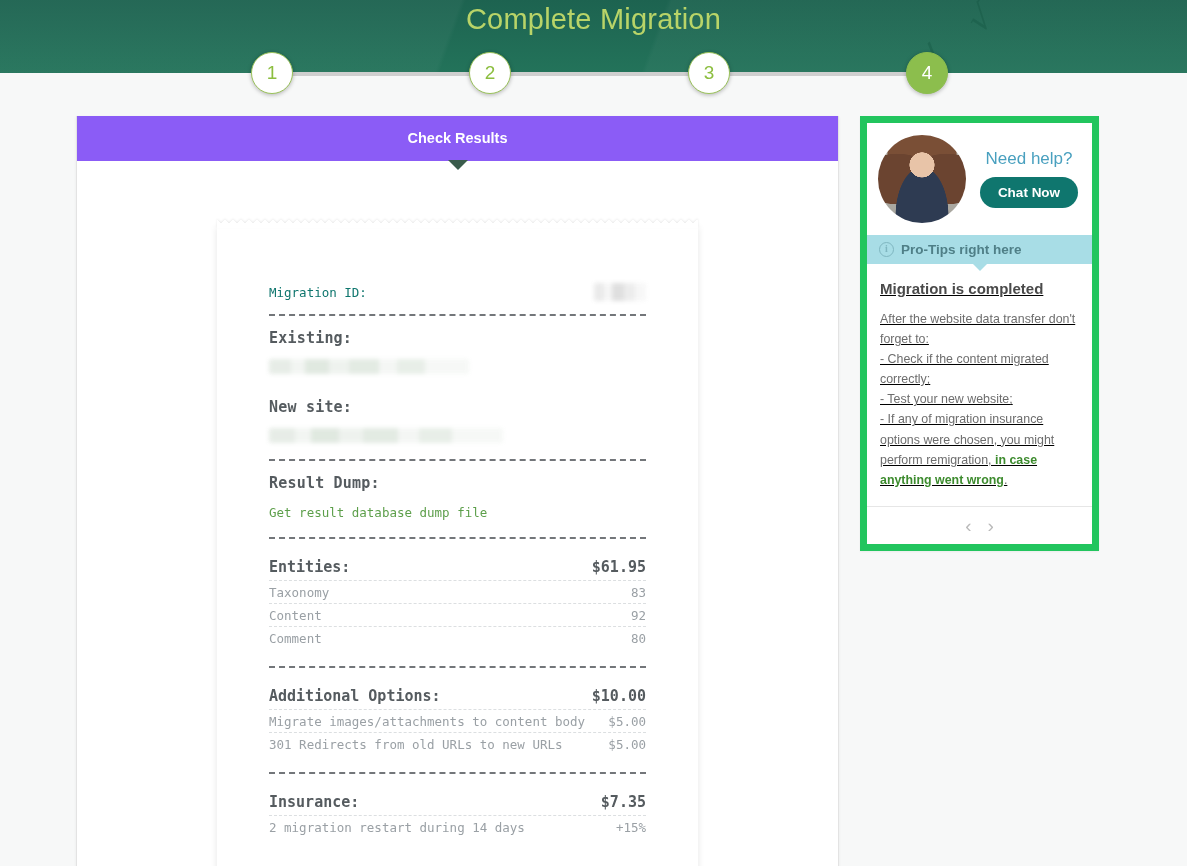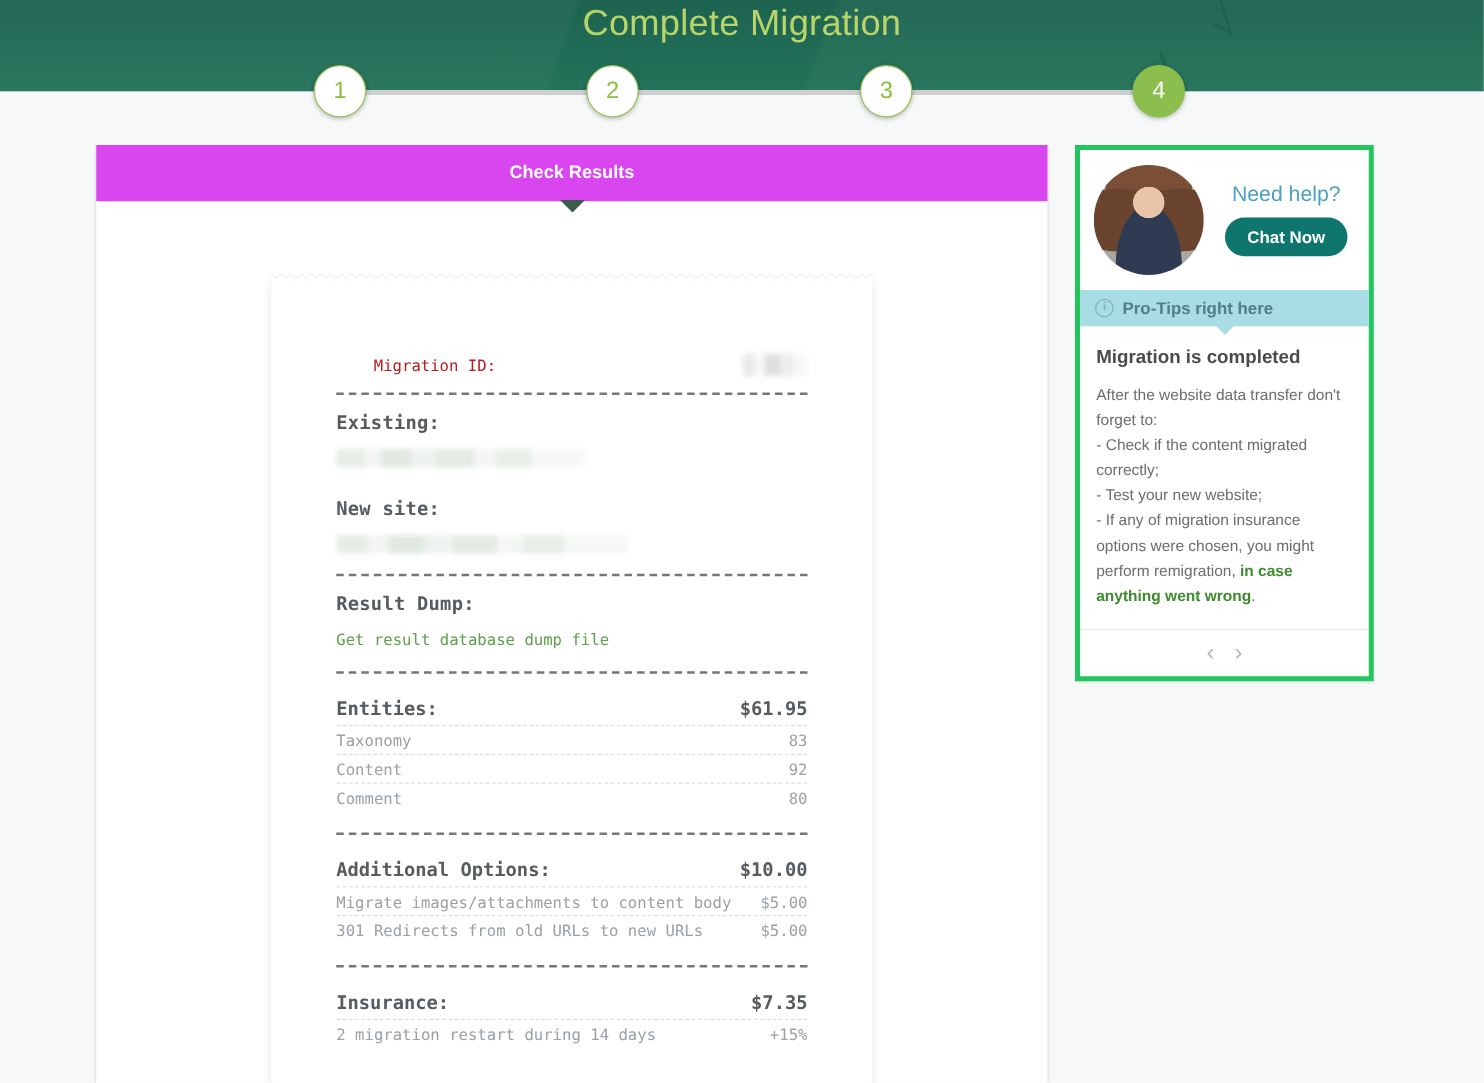--- a/index.html
+++ b/index.html
@@ -104,21 +104,21 @@
     position: relative;
     width: 763px;
     background: #ffffff;
     border: 1px solid #e3e3e3;
     border-top: none;
     box-shadow: 0 1px 3px rgba(0,0,0,.06);
     min-height: 748px;
   }
   .panel-head {
     position: relative;
-    background: #d946ef;
+    background: #8b5cf6;
     height: 45px;
     text-align: center;
     color: #ffffff;
     font-size: 14.5px;
     font-weight: bold;
     line-height: 45px;
   }
   .panel-head .notch {
     position: absolute;
     left: 50%; bottom: -9px;
@@ -153,22 +153,21 @@
   .r-h2 {
     font-family: "DejaVu Sans Mono", monospace;
     font-size: 15px;
     font-weight: bold;
     color: #555b5f;
     letter-spacing: .2px;
   }
   .r-sub {
     font-family: "DejaVu Sans Mono", monospace;
     font-size: 12.5px;
-    color: #b91c1c;
-    margin-left: 30px;
+    color: #0f766e;
   }
   .r-link {
     font-family: "DejaVu Sans Mono", monospace;
     font-size: 12.5px;
     color: #5d9f4b;
     text-decoration: none;
     cursor: pointer;
   }
 
   .blk-row { display: flex; align-items: center; justify-content: space-between; }
@@ -207,21 +206,21 @@
     font-size: 12.5px; color: #9aa0a5;
     border-top: 1px dashed #dcdfe1;
     padding: 4px 0 3px 0;
   }
   .sum-row .v { white-space: nowrap; padding-left: 10px; }
 
   
   .side { width: 239px; }
   .side-card {
     background: #ffffff;
-    border: 4px solid #22c55e;
+    border: 7px solid #22c55e;
     box-shadow: 0 1px 2px rgba(0,0,0,.05);
   }
   .help {
     display: flex; align-items: center; gap: 12px;
     padding: 12px 12px 12px 11px;
   }
   .avatar {
     width: 88px; height: 88px; border-radius: 50%;
     flex: 0 0 88px;
     background:
@@ -273,21 +272,21 @@
   .i-icon {
     width: 15px; height: 15px; border-radius: 50%;
     border: 1.4px solid #7fb6c0;
     color: #7fb6c0;
     font-size: 10px; font-weight: bold;
     line-height: 12px; text-align: center;
     font-family: "Liberation Serif", serif;
     flex: 0 0 15px;
   }
 
-  .tips-body { padding: 16px 14px 16px 13px; }
+  .tips-body { padding: 16px 14px 16px 13px; text-decoration: underline; }
   .tips-title {
     font-size: 15px; font-weight: bold; color: #4a4a4a;
     margin-bottom: 12px;
   }
   .tips-text {
     font-size: 12.4px; color: #6d6d6d; line-height: 1.62;
   }
   .tips-text .hl { color: #3d8b2e; font-weight: bold; }
 
   .tips-nav {

